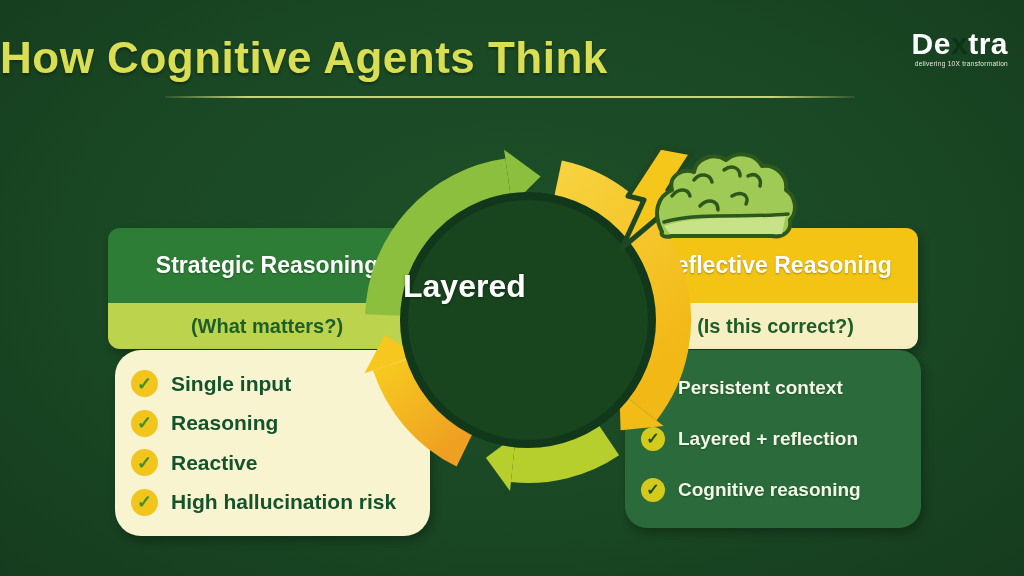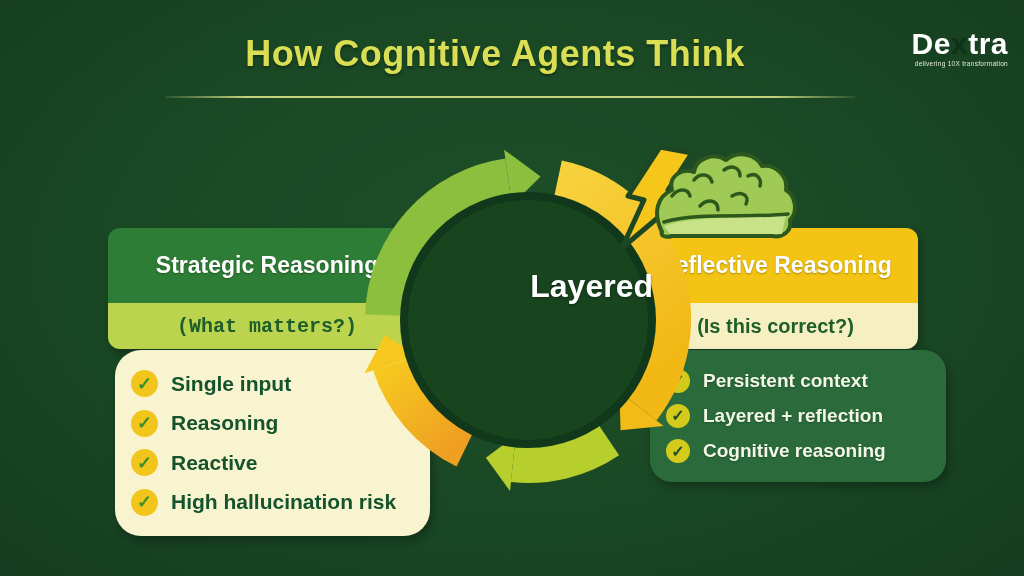--- a/index.html
+++ b/index.html
@@ -8,21 +8,21 @@
     position: relative;
     width: 1024px; height: 576px;
     overflow: hidden;
     font-family: "Liberation Sans", sans-serif;
     background: radial-gradient(ellipse at 50% 45%, #1d5029 0%, #1a4824 55%, #153c1e 100%);
   }
 
   
   .title {
     position: absolute; top: 33px; left: 0; width: 990px;
-    text-align: center; font-size: 36px; font-weight: 700;
+    font-size: 44px; font-weight: 700;
     color: #dade52; letter-spacing: 0.5px; white-space: nowrap;
     text-shadow: 0 2px 3px rgba(0,0,0,0.35);
     z-index: 3;
   }
   .divider {
     position: absolute; top: 96px; left: 165px; width: 690px; height: 2px;
     background: linear-gradient(90deg, rgba(198,211,126,0.1), #c6d37e 12%, #c6d37e 88%, rgba(198,211,126,0.1));
     z-index: 3;
   }
   .brand {
@@ -45,36 +45,36 @@
     display: flex; align-items: center; justify-content: center;
     font-size: 23px; font-weight: 700; color: #ffffff;
     text-shadow: 0 1px 2px rgba(0,0,0,0.3);
   }
   .banner-bottom {
     height: 46px; border-radius: 0 0 12px 12px;
     display: flex; align-items: center; justify-content: center;
     font-size: 20px; font-weight: 700; color: #1e5e2b;
   }
   .banner-left  .banner-top    { background: #2e7d36; }
-  .banner-left  .banner-bottom { background: #bcd44d; font-family: Liberation Mono, monospace; }
+  .banner-left  .banner-bottom { background: #bcd44d; }
   .banner-right .banner-top    { background: #f3c413; }
   .banner-right .banner-bottom { background: #f6efc2; text-align: right; }
 
   
   .listbox {
     position: absolute; z-index: 1; border-radius: 26px;
     display: flex; flex-direction: column; justify-content: space-around;
     box-shadow: 3px 5px 10px rgba(0,0,0,0.28);
   }
   .listbox-left {
     left: 115px; top: 350px; width: 315px; height: 186px;
     background: #f8f4cf; padding: 14px 16px;
   }
   .listbox-right {
-    left: 650px; top: 350px; width: 296px; height: 132px;
+    left: 625px; top: 350px; width: 296px; height: 178px;
     background: #2b6b3b; border-radius: 22px; padding: 13px 16px;
   }
   .list-item { display: flex; align-items: center; gap: 13px; }
   .bullet {
     flex: 0 0 auto; border-radius: 50%;
     display: flex; align-items: center; justify-content: center;
     font-weight: 700;
   }
   .listbox-left .bullet {
     width: 27px; height: 27px; background: #f2c51d; color: #3f8f2a; font-size: 18px;
@@ -82,21 +82,21 @@
   .listbox-right .bullet {
     width: 24px; height: 24px; background: #d3ca1b; color: #1d4f24; font-size: 16px;
   }
   .listbox-left  .item-label { font-size: 21px; font-weight: 700; color: #14532d; }
   .listbox-right .item-label { font-size: 19px; font-weight: 700; color: #f3f7e6; text-shadow: 0 1px 2px rgba(0,0,0,0.25); }
 
   
   #loop-svg { position: absolute; left: 0; top: 0; z-index: 2; pointer-events: none; }
   .loop-text {
     position: absolute; left: 403px; top: 264px; width: 250px; z-index: 3;
-    text-align: right; color: #ffffff; font-size: 32px; font-weight: 700;
+    text-align: left; color: #ffffff; font-size: 32px; font-weight: 700;
     line-height: 45px; text-shadow: 0 1px 3px rgba(0,0,0,0.35);
   }
 </style>
 </head>
 <body>
 
 <div id="stage">
 
   <div class="title">How Cognitive Agents Think</div>
   <div class="divider"></div>

